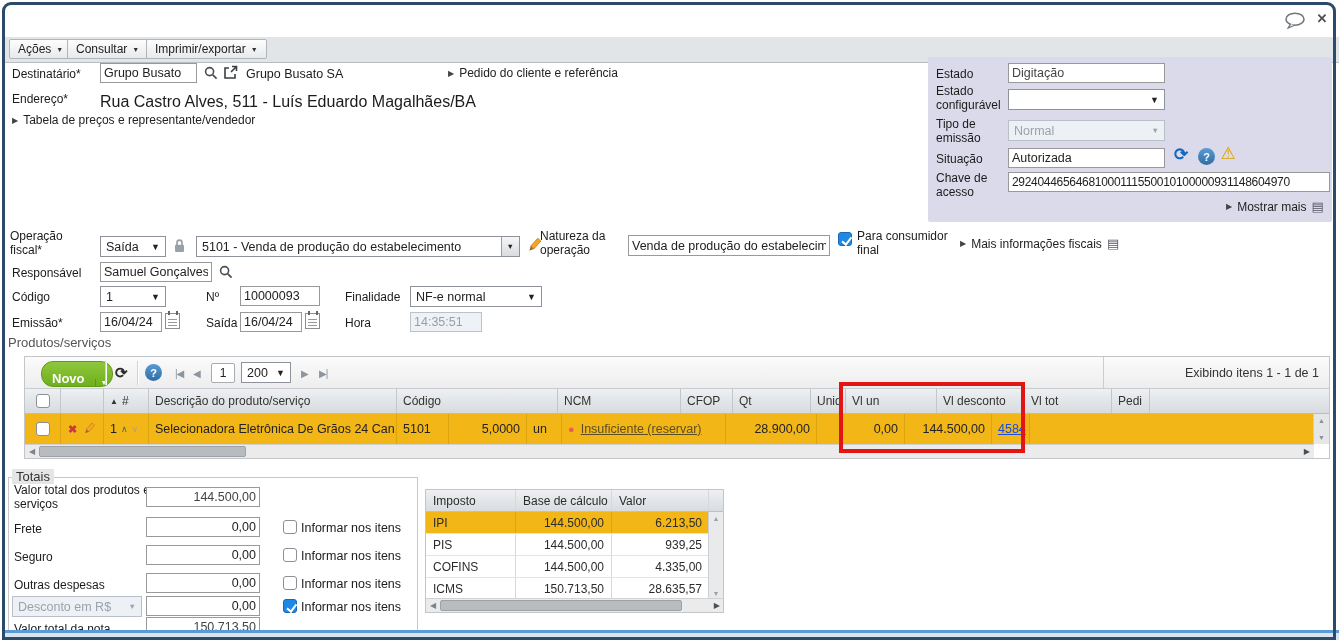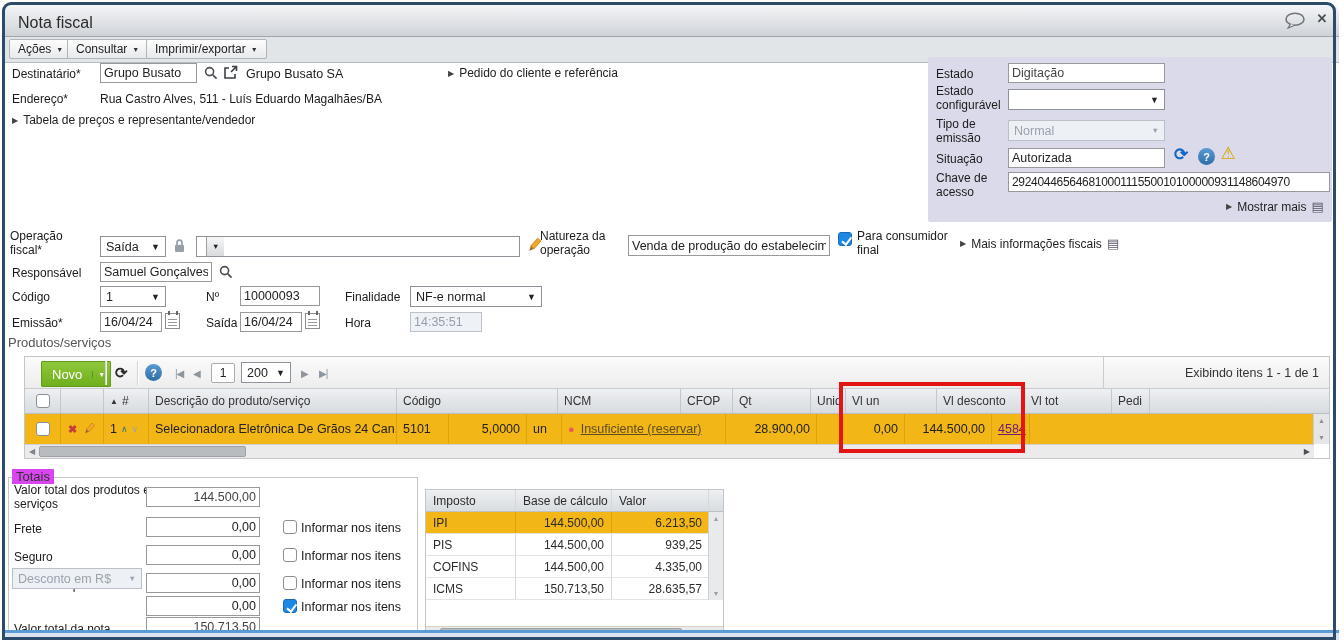--- a/index.html
+++ b/index.html
@@ -42,22 +42,22 @@
   .helpc{width:17px;height:17px;border-radius:50%;background:linear-gradient(#5b9bd5,#2e6da4);color:#fff;
          font-size:11px;font-weight:bold;display:flex;align-items:center;justify-content:center}
   .cal{position:absolute;width:15px;height:16px;box-sizing:border-box;border:1px solid #8a8f94;background:#fff}
   .cal::before{content:"";position:absolute;left:2px;top:-3px;width:2px;height:4px;background:#666;box-shadow:8px 0 0 #666}
   .cal::after{content:"";position:absolute;left:2px;right:2px;top:5px;height:1px;background:#999;box-shadow:0 3px 0 #999,0 6px 0 #999}
   
   .grid{position:absolute;left:24px;top:356px;width:1306px;height:103px;box-sizing:border-box;
         border:1px solid #c2c6cb;background:#fff}
   .gtb{position:absolute;left:0;top:0;width:100%;height:32px;background:linear-gradient(#fbfbfb,#ededee);
        border-bottom:1px solid #c9cdd1;box-sizing:border-box}
-  .novo{position:absolute;left:16px;top:4px;height:24px;display:flex;align-items:center;border:1px solid #629b16;
-        border-radius:1px;overflow:hidden;background:linear-gradient(#8fc73c,#6faf1d);color:#fff;font-weight:normal;font-size:13px}
+  .novo{position:absolute;left:16px;top:4px;height:24px;display:flex;align-items:flex-end;border:1px solid #629b16;
+        border-radius:12px;overflow:hidden;background:linear-gradient(#8fc73c,#6faf1d);color:#fff;font-weight:bold;font-size:13px}
   .novo .nl{display:flex;align-items:center;padding:0 10px}
   .novo .na{display:flex;align-items:center;padding:0 5px;border-left:1px solid #5f9714;font-size:7px}
   .sep{position:absolute;top:4px;height:24px;width:1px;background:#d0d4d8;box-shadow:1px 0 0 #fff}
   .tico{position:absolute;top:7px;font-size:15px;font-weight:bold;color:#2b2b2b}
   .pag{position:absolute;top:11px;font-size:10px;color:#8e959c;letter-spacing:-1px}
   .pagebox{position:absolute;top:6px;width:24px;height:20px;box-sizing:border-box;border:1px solid #a8adb2;border-radius:2px;
            background:#fff;font-size:12px;color:#222;display:flex;align-items:center;justify-content:center}
   .exib{position:absolute;right:0;top:0;height:31px;width:226px;border-left:1px solid #c9cdd1;display:flex;align-items:center;
         justify-content:flex-end;padding-right:10px;font-size:12.5px;color:#333;box-sizing:border-box;
         background:linear-gradient(#fbfbfb,#ededee)}
@@ -72,51 +72,48 @@
   .gc.r{justify-content:flex-end}
   .gc.cc{justify-content:center;padding:0}
   .vstrip{position:absolute;right:0;top:57px;width:16px;height:30px;background:#e4e6e8;border-left:1px solid #c9cdd1;
           display:flex;flex-direction:column;justify-content:space-between;align-items:center;font-size:7px;color:#8a9096;
           box-sizing:border-box;padding:3px 0}
   .hsb{position:absolute;left:0;bottom:0;height:14px;width:1289px;background:#ebebeb;border-top:1px solid #d0d0d0;
        display:flex;align-items:center;box-sizing:border-box;font-size:8px;color:#7e8489}
   .thumb{height:9px;background:#b9bcbf;border:1px solid #9ea2a6;border-radius:2px}
   .annot{position:absolute;left:839px;top:382px;width:178px;height:63px;border:4px solid #e21414;z-index:70;pointer-events:none}
   .slink{text-decoration:underline;color:#5c4e22;cursor:pointer}
-  .plink{text-decoration:underline;color:#701a75;cursor:pointer}
+  .plink{text-decoration:underline;color:#1d4ed8;cursor:pointer}
   .dot{color:#ee5a52;font-size:11px;margin-right:6px}
   .chev{font-size:9px;line-height:1}
   
   .fset{position:absolute;left:8px;top:477px;width:410px;height:161px;box-sizing:border-box;
         border:1px solid #c8c8c8;border-bottom:none}
-  .legend{position:absolute;left:12px;top:469px;font-size:13px;color:#333;background:#d946ef;padding:0 4px}
+  .legend{position:absolute;left:12px;top:469px;font-size:13px;color:#333;background:#e5e5e5;padding:0 4px}
   
-  .tax{position:absolute;left:425px;top:489px;width:299px;height:152px;box-sizing:border-box;border:1px solid #c2c6cb;background:#fff}
+  .tax{position:absolute;left:425px;top:489px;width:299px;height:124px;box-sizing:border-box;border:1px solid #c2c6cb;background:#fff}
   .thead{display:flex;height:22px;background:linear-gradient(#eef0f2,#d8dce0);border-bottom:1px solid #bcc1c6;box-sizing:border-box}
   .trow{display:flex;height:22px;border-bottom:1px solid #e4e4e4;background:#fff;box-sizing:border-box}
   .trow.hl{background:#f2b616}
   .tc{box-sizing:border-box;font-size:12px;color:#2b2b2b;display:flex;align-items:center;padding:0 7px;flex:none;
       border-right:1px solid #d6d9dc;overflow:hidden;white-space:nowrap}
   .tc.r{justify-content:flex-end}
   .vst{position:absolute;right:0;top:22px;width:15px;height:88px;background:#e8eaec;border-left:1px solid #cdd1d5;
        display:flex;flex-direction:column;justify-content:space-between;align-items:center;font-size:7px;color:#9aa0a6;
        box-sizing:border-box;padding:3px 0}
   .hsb2{position:absolute;left:0;bottom:0;height:14px;width:100%;background:#ebebeb;border-top:1px solid #d2d2d2;
         display:flex;align-items:center;box-sizing:border-box;font-size:8px;color:#7e8489}
   .bline{position:absolute;left:5px;top:630px;width:1334px;height:3px;background:#5b9bd5;z-index:55}
   .bfill{position:absolute;left:5px;top:633px;width:1334px;height:7px;background:#dce5ef;z-index:55}
 </style>
 </head>
 <body>
 
 <div class="app">
 
-  <div class="titlebar">
-    <span class="title">Nota fiscal</span>
-  </div>
   <span class="icon" style="left:1283px;top:11px;width:24px;height:18px">
     <svg width="23" height="17" viewBox="0 0 23 17">
       <ellipse cx="11" cy="7.2" rx="9" ry="6" fill="none" stroke="#70767c" stroke-width="1.6"></ellipse>
       <path d="M6.5 12.2 L4.2 16 L11 13" fill="#fff" stroke="#70767c" stroke-width="1.3"></path>
     </svg>
   </span>
   <span class="icon" style="left:1314px;top:10px;width:16px;height:16px;font-size:13px;font-weight:bold;color:#4a4f55">✕</span>
 
   <div class="menubar"></div>
   <div class="mbtn" style="left:9px">
@@ -148,21 +145,21 @@
         <path d="M8 7L13.5 1.5 M9 1.5h4.5V6" fill="none" stroke="#3a3f45" stroke-width="1.6"></path>
       </svg>
   </span>
   <span class="lbl" style="left:246px;top:67px;font-size:12.5px">Grupo Busato SA</span>
   <div class="exp" style="left:448px;top:66px">
     <span class="tri">▶</span>
     <span>Pedido do cliente e referência</span>
   </div>
 
   <span class="lbl" style="left:12px;top:92px">Endereço*</span>
-  <span class="lbl" style="left:100px;top:92px;font-size:12px">Rua Castro Alves, 511 - Luís Eduardo Magalhães/BA</span>
+  <span class="lbl" style="left:100px;top:92px;font-size:16px">Rua Castro Alves, 511 - Luís Eduardo Magalhães/BA</span>
   <div class="exp" style="left:12px;top:113px">
     <span class="tri">▶</span>
     <span>Tabela de preços e representante/vendedor</span>
   </div>
 
   <div class="panel"></div>
   <span class="lbl" style="left:936px;top:67px">Estado</span>
   <input class="inp ro" style="left: 1008px; top: 63px; width: 157px;" readonly="" value="Digitação">
   <span class="lbl" style="left:936px;top:84px;width:72px">Estado configurável</span>
   <div class="combo" style="left:1008px;top:89px;width:157px">
@@ -192,20 +189,21 @@
     <span>Saída</span>
     <span class="ca" style="font-size:9px;font-weight:bold">▼</span>
   </div>
   <span class="icon" style="left:172px;top:237px;width:14px;height:16px">
     <svg width="13" height="15" viewBox="0 0 13 15">
         <path d="M4 7V4.6a2.5 2.5 0 0 1 5 0V7" fill="none" stroke="#98a0a8" stroke-width="1.7"></path>
         <rect x="2" y="6.7" width="9" height="7.3" rx="1.2" fill="#98a0a8"></rect>
       </svg>
   </span>
   <div class="combo btn" style="left:196px;top:236px;width:324px">
+    <span style="overflow:hidden;white-space:nowrap">5101 - Venda de produção do estabelecimento</span>
     <span class="ca">▼</span>
   </div>
   <span class="icon" style="left:526px;top:235px;width:17px;height:20px">
     <svg width="17" height="19" viewBox="0 0 17 19">
         <g transform="rotate(42 8 9)">
           <rect x="6.3" y="1.5" width="4.2" height="10.5" fill="#f5a623" stroke="#c77f1a" stroke-width="0.8"></rect>
           <polygon points="6.3,12 10.5,12 8.4,16.5" fill="#9c6b33"></polygon>
         </g>
       </svg>
   </span>
@@ -360,21 +358,21 @@
   <span class="lbl" style="left:14px;top:550px">Seguro</span>
   <input class="inp num" style="left: 146px; top: 545px; width: 114px;" value="0,00">
   <span class="cb" style="left:283px;top:548px"></span>
   <span class="lbl" style="left:301px;top:549px;font-size:12.5px">Informar nos itens</span>
 
   <span class="lbl" style="left:14px;top:578px">Outras despesas</span>
   <input class="inp num" style="left: 146px; top: 573px; width: 114px;" value="0,00">
   <span class="cb" style="left:283px;top:576px"></span>
   <span class="lbl" style="left:301px;top:577px;font-size:12.5px">Informar nos itens</span>
 
-  <div class="combo dis" style="left:12px;top:568px;width:130px">
+  <div class="combo dis" style="left:12px;top:596px;width:130px">
     <span>Desconto em R$</span>
     <span class="ca">▼</span>
   </div>
   <input class="inp num" style="left: 146px; top: 596px; width: 114px;" value="0,00">
   <span class="cb on" style="left:283px;top:599px"></span>
   <span class="lbl" style="left:301px;top:600px;font-size:12.5px">Informar nos itens</span>
 
   <span class="lbl" style="left:14px;top:622px">Valor total da nota</span>
   <input class="inp num ro" style="left: 146px; top: 617px; width: 114px;" readonly="" value="150.713,50">
 

